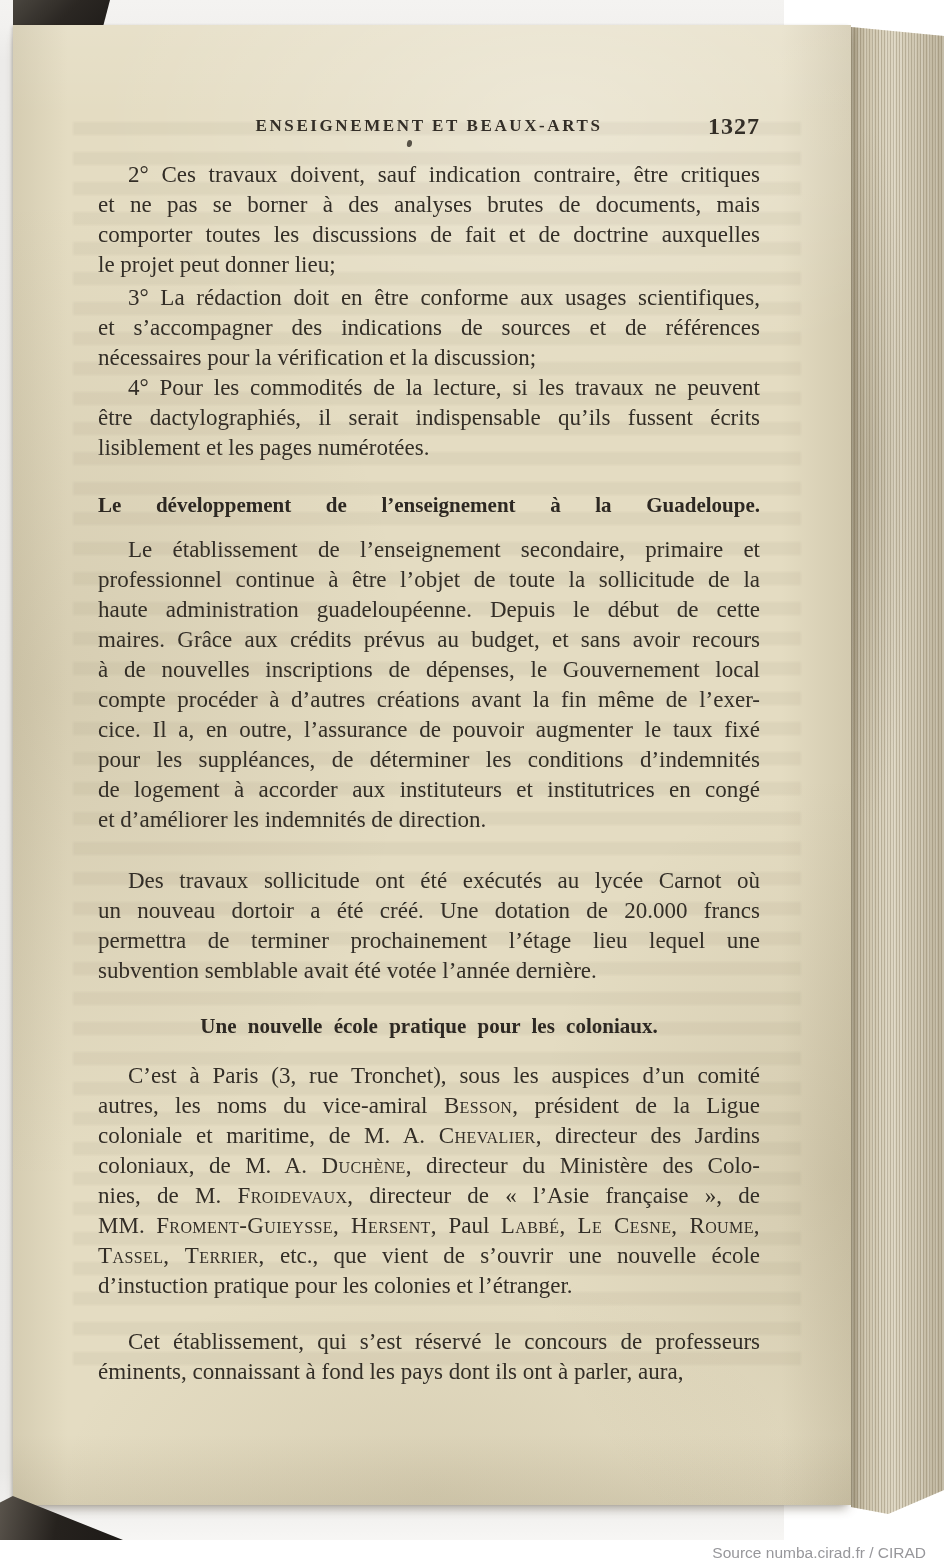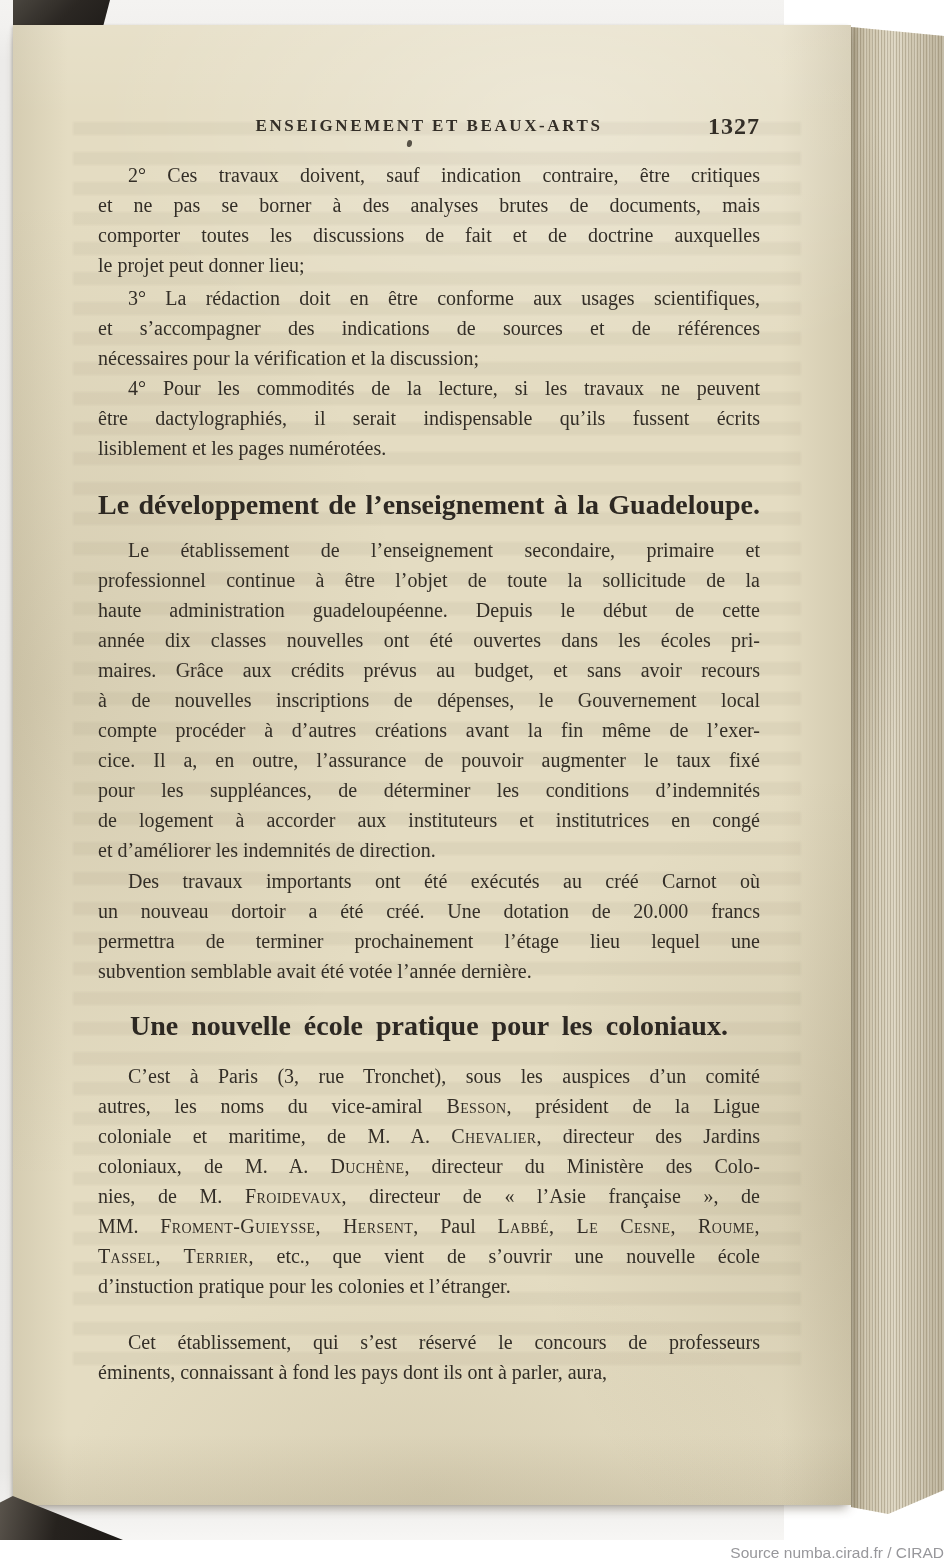--- a/index.html
+++ b/index.html
@@ -69,41 +69,41 @@
   }
   .ornament {
     position:absolute; left:394px; top:115px; width:5px; height:7px;
     background:var(--ink,#332e27); opacity:.8; transform:rotate(10deg);
     border-radius:50% 50% 45% 45%;
   }
 
   .body { position:absolute; left:85px; top:0; width:662px; color:var(--ink,#332e27); }
   .block { position:absolute; left:0; right:0; }
   .line {
-    height:30px; line-height:30px; font-size:20px;
+    height:30px; line-height:30px; font-size:23px;
     text-align:justify; text-align-last:justify; overflow:hidden;
     white-space:normal;
   }
   .line.end { text-align-last:left; }
   .line.indent { text-indent:30px; }
   .sc { font-variant:small-caps; letter-spacing:.4px; }
 
   .heading {
-    height:30px; line-height:30px; font-size:28px; font-weight:bold; overflow:hidden;
+    height:30px; line-height:30px; font-size:21px; font-weight:bold; overflow:hidden;
     color:#2d2822;
   }
   .heading.justified { text-align:justify; text-align-last:justify; }
   .heading.centered { text-align:center; word-spacing:6px; }
 
   .source-bar {
     position:absolute; left:0; top:1540px; width:944px; height:26px;
     background:#ffffff; 
   }
   .source-bar span {
-    display:block; text-align:right; padding-right:0; line-height:25px;
+    display:block; text-align:right; padding-right:18px; line-height:25px;
     font-family:"Liberation Sans","DejaVu Sans",sans-serif;
     font-size:15.5px; color:var(--source-text,#97979b);
   }
 </style>
 </head>
 <body>
 
 <div class="stage">
 
   <div class="cover-tl"></div>
@@ -139,32 +139,31 @@
         <div class="line">être dactylographiés, il serait indispensable qu’ils fussent écrits</div>
         <div class="line end">lisiblement et les pages numérotées.</div>
       </div>
 
       <div class="block heading justified" style="top:465px">Le développement de l’enseignement à la Guadeloupe.</div>
 
       <div class="block" style="top:510px">
         <div class="line indent">Le établissement de l’enseignement secondaire, primaire et</div>
         <div class="line">professionnel continue à être l’objet de toute la sollicitude de la</div>
         <div class="line">haute administration guadeloupéenne. Depuis le début de cette</div>
-        <div class="line">année dix classes nouvelles ont été ouvertes dans les écoles pri-</div>
         <div class="line">maires. Grâce aux crédits prévus au budget, et sans avoir recours</div>
         <div class="line">à de nouvelles inscriptions de dépenses, le Gouvernement local</div>
         <div class="line">compte procéder à d’autres créations avant la fin même de l’exer-</div>
         <div class="line">cice. Il a, en outre, l’assurance de pouvoir augmenter le taux fixé</div>
         <div class="line">pour les suppléances, de déterminer les conditions d’indemnités</div>
         <div class="line">de logement à accorder aux instituteurs et institutrices en congé</div>
         <div class="line end">et d’améliorer les indemnités de direction.</div>
       </div>
 
       <div class="block" style="top:841px">
-        <div class="line indent">Des travaux importants ont été exécutés au créé Carnot où</div>
+        <div class="line indent">Des travaux sollicitude ont été exécutés au lycée Carnot où</div>
         <div class="line">un nouveau dortoir a été créé. Une dotation de 20.000 francs</div>
         <div class="line">permettra de terminer prochainement l’étage lieu lequel une</div>
         <div class="line end">subvention semblable avait été votée l’année dernière.</div>
       </div>
 
       <div class="block heading centered" style="top:986px">Une nouvelle école pratique pour les coloniaux.</div>
 
       <div class="block" style="top:1036px">
         <div class="line indent"><span>C’est à Paris (3, rue Tronchet), sous les auspices d’un comité</span></div>
         <div class="line"><span>autres, les noms du vice-amiral </span><span class="sc">Besson</span><span>, président de la Ligue</span></div>

